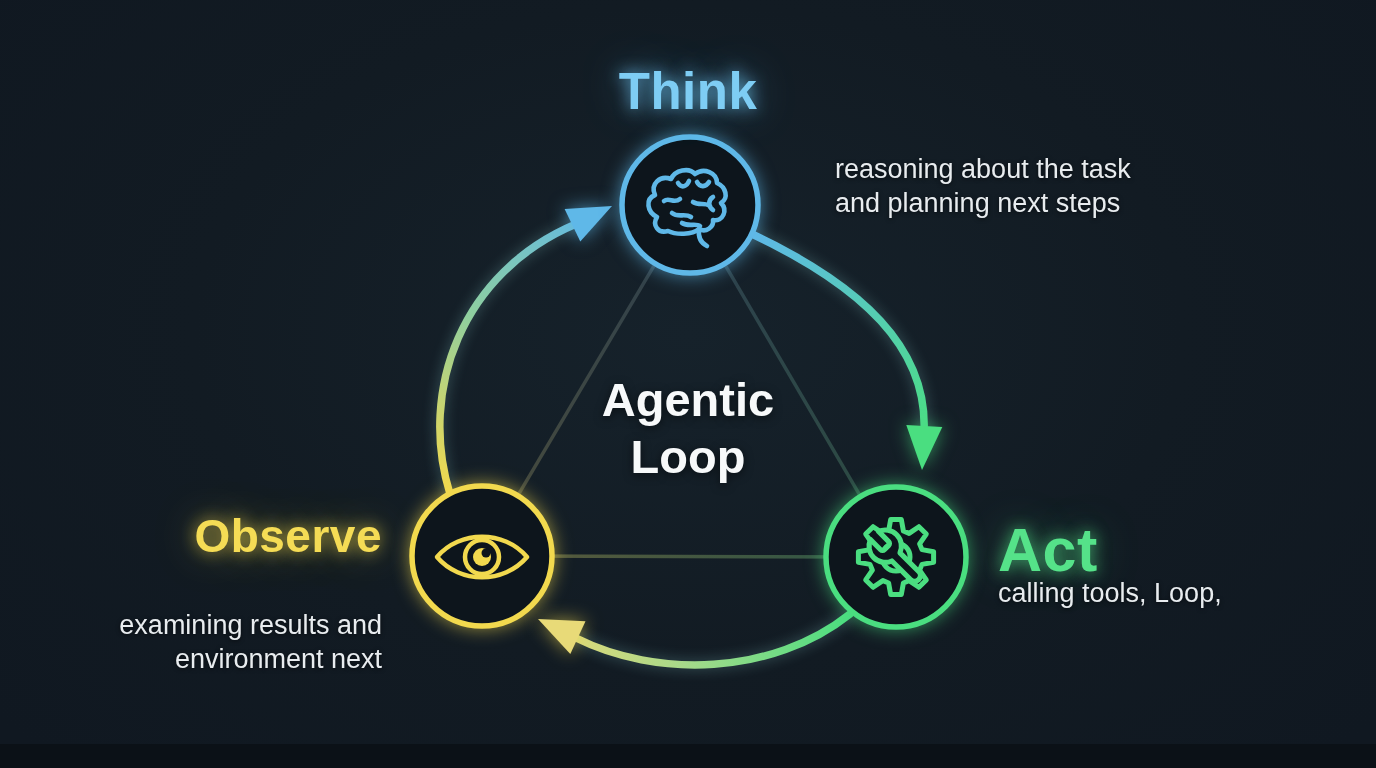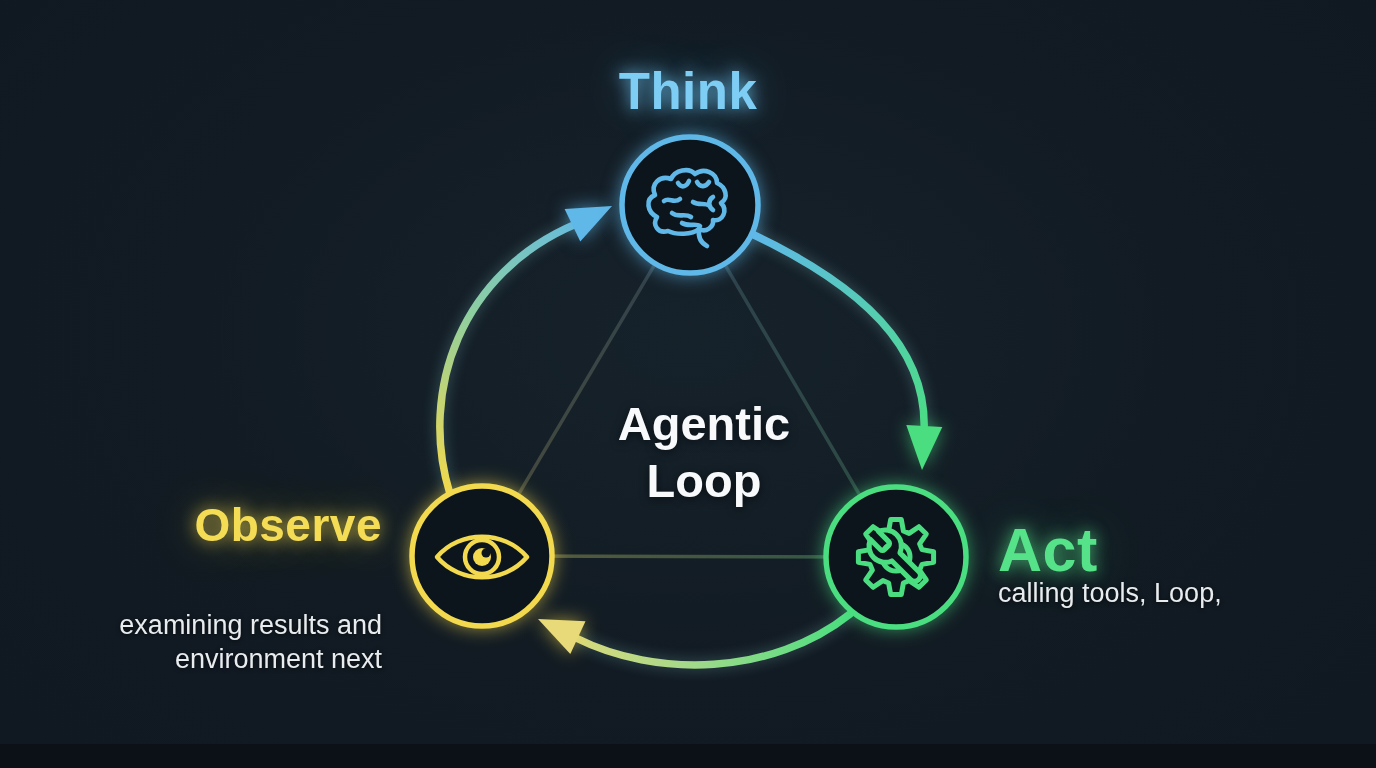--- a/index.html
+++ b/index.html
@@ -7,32 +7,32 @@
     position:relative;width:1376px;height:744px;overflow:hidden;
     background:radial-gradient(ellipse 900px 600px at 50% 45%, #16222b 0%, #121b23 55%, #101821 100%);
     font-family:"Liberation Sans", sans-serif;
     text-decoration:underline;
   }
   svg{position:absolute;left:0;top:0;}
   .txt{position:absolute;white-space:nowrap;}
   .title{font-weight:bold;letter-spacing:.5px;}
   .t-think{left:688px;top:62px;transform:translateX(-50%);font-size:51px;color:#7ecdf4;
     text-shadow:0 0 16px rgba(108,195,240,.85),0 0 44px rgba(108,195,240,.45);}
-  .t-observe{right:994px;top:498px;font-size:46px;color:#f5dc55;text-align:right;
+  .t-observe{right:994px;top:509px;font-size:46px;color:#f5dc55;text-align:right;
     text-shadow:0 0 16px rgba(242,217,78,.75),0 0 44px rgba(242,217,78,.4);}
   .t-act{left:998px;top:515px;font-size:61px;color:#55e289;
     text-shadow:0 0 16px rgba(85,226,137,.75),0 0 44px rgba(85,226,137,.4);}
   .desc{font-size:27px;line-height:34px;color:#e8ecef;font-weight:400;
     text-shadow:0 1px 4px rgba(0,0,0,.6);}
   .d-think{left:835px;top:152px;}
   .d-observe{right:994px;top:576px;text-align:right;margin-top:32px;}
   .d-act{left:998px;top:576px;}
-  .center-title{left:704px;top:371px;transform:translateX(-50%);text-align:center;
+  .center-title{left:688px;top:371px;transform:translateX(-50%);text-align:center;
     font-size:47px;line-height:57px;font-weight:bold;color:#f7f9fa;
-    text-shadow:0 2px 10px rgba(0,0,0,.55);margin-top:24px;}
+    text-shadow:0 2px 10px rgba(0,0,0,.55);}
   .glow-blue{filter:drop-shadow(0 0 9px rgba(95,184,232,.65));}
   .glow-green{filter:drop-shadow(0 0 9px rgba(74,222,128,.6));}
   .glow-yellow{filter:drop-shadow(0 0 9px rgba(242,217,78,.6));}
   .glow-soft{filter:drop-shadow(0 0 7px rgba(140,210,210,.35));}
 </style>
 </head>
 <body>
 
 <div class="stage">
 
@@ -105,20 +105,24 @@
       <circle cx="896" cy="557" r="70" fill="#0d151c" stroke-width="5.5" stroke="#4ade80"></circle>
       <g>
         <path id="gear-path" transform="translate(896,557)" fill="none" stroke-width="5" stroke-linejoin="round" stroke="#4ade80" d="M-7.4,-26.0L-5.3,-37.6L5.3,-37.6L7.4,-26.0L13.1,-23.6L22.9,-30.3L30.3,-22.9L23.6,-13.1L26.0,-7.4L37.6,-5.3L37.6,5.3L26.0,7.4L23.6,13.1L30.3,22.9L22.9,30.3L13.1,23.6L7.4,26.0L5.3,37.6L-5.3,37.6L-7.4,26.0L-13.1,23.6L-22.9,30.3L-30.3,22.9L-23.6,13.1L-26.0,7.4L-37.6,5.3L-37.6,-5.3L-26.0,-7.4L-23.6,-13.1L-30.3,-22.9L-22.9,-30.3L-13.1,-23.6Z"></path>
         <circle cx="896" cy="557" r="14" fill="none" stroke-width="5" stroke="#4ade80"></circle>
         <path d="M14.7 6.3a1 1 0 0 0 0 1.4l1.6 1.6a1 1 0 0 0 1.4 0l3.77-3.77a6 6 0 0 1-7.94 7.94l-6.91 6.91a2.12 2.12 0 0 1-3-3l6.91-6.91a6 6 0 0 1 7.94-7.94l-3.76 3.76z" transform="translate(896,557) scale(-2.7,2.7) translate(-12,-12)" fill="#0d151c" stroke-width="1.9" stroke-linecap="round" stroke-linejoin="round" stroke="#4ade80"></path>
       </g>
     </g>
   </svg>
 
   <div class="txt title t-think">Think</div>
+  <div class="txt desc d-think">
+    <div>reasoning about the task</div>
+    <div>and planning next steps</div>
+  </div>
 
   <div class="txt center-title">
     <div>Agentic</div>
     <div>Loop</div>
   </div>
 
   <div class="txt title t-observe">Observe</div>
   <div class="txt desc d-observe">
     <div>examining results and</div>
     <div>environment next</div>

